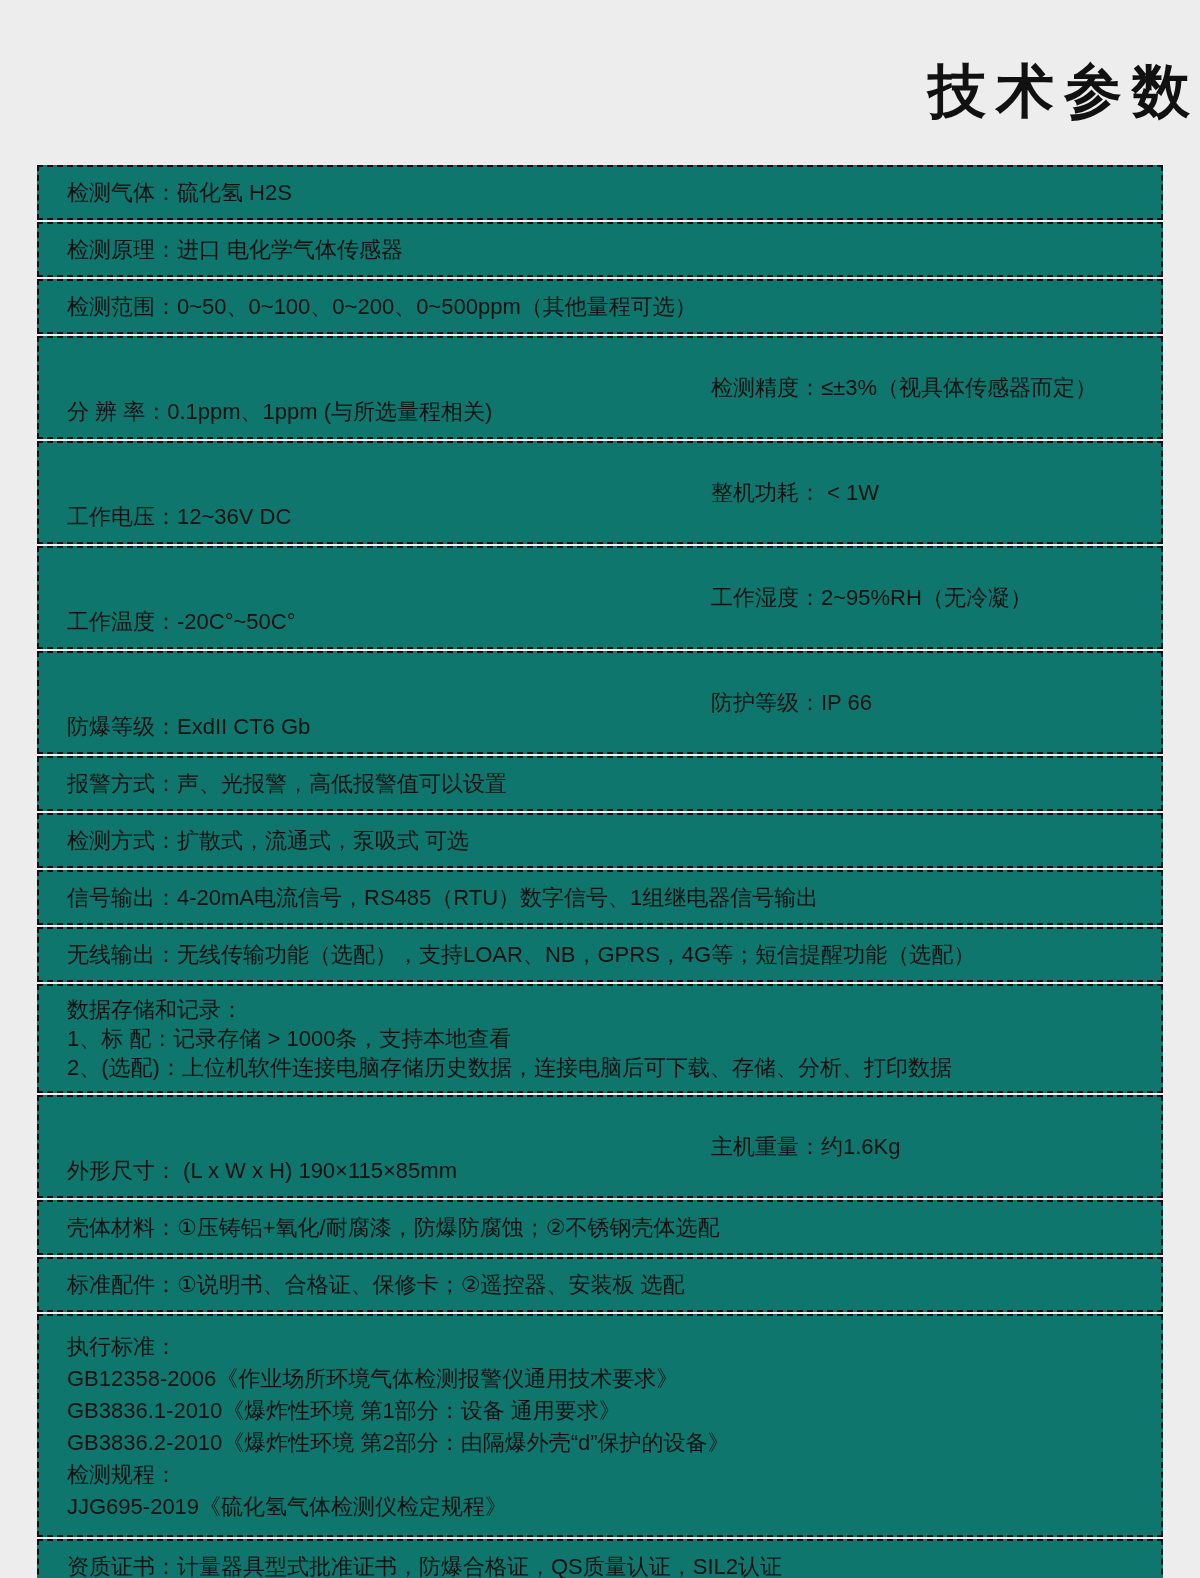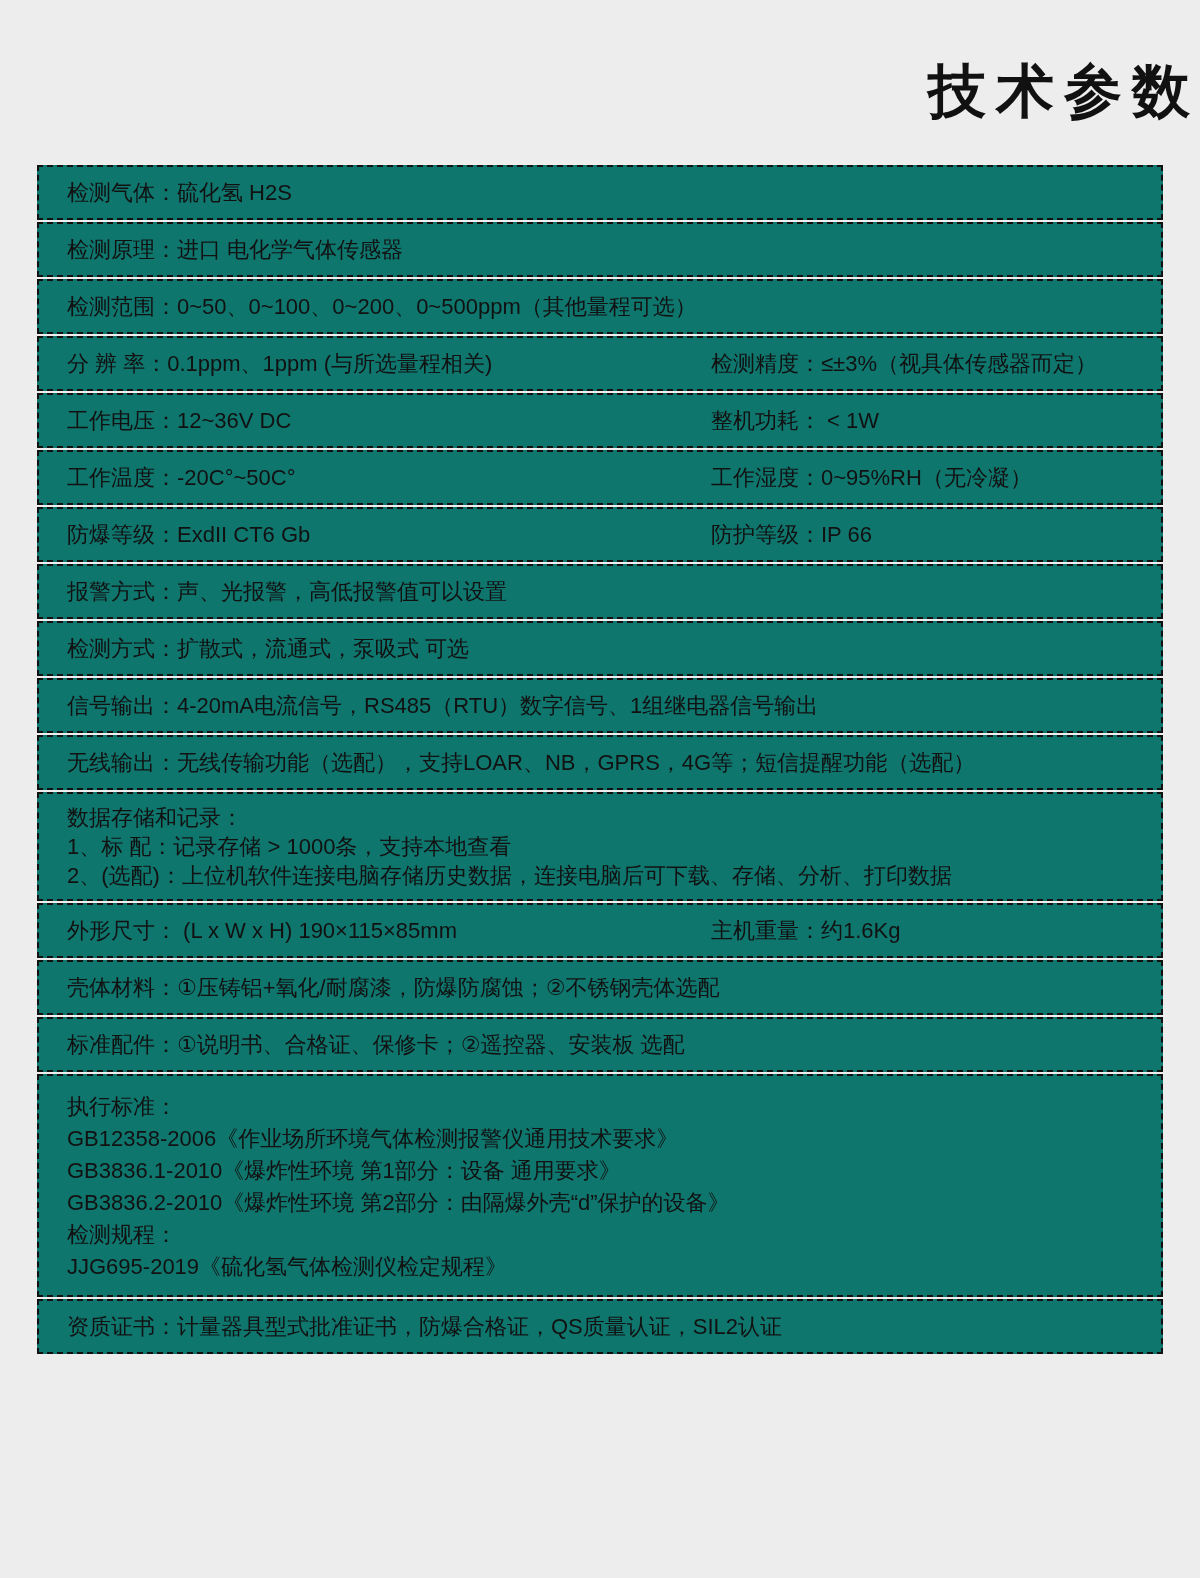--- a/index.html
+++ b/index.html
@@ -34,20 +34,21 @@
     font-size: 22px;
     line-height: 27px;
     display: flex;
     align-items: center;
     background: #0f766e;
   }
   .cell { white-space: nowrap; }
   .cell-left {
     flex: 0 0 644px;
     width: 644px;
+    margin-top: 48px;
   }
   .cell-right { flex: 1; }
   .spec-row.multiline {
     display: block;
     padding-top: 9px;
     padding-bottom: 9px;
   }
   .multiline .spec-line { line-height: 29px; }
   .spec-row.standards {
     display: block;
@@ -82,21 +83,21 @@
   </div>
 
 
   <div class="spec-row">
     <span class="cell cell-left">工作电压：12~36V DC</span>
     <span class="cell cell-right">整机功耗： &lt; 1W</span>
   </div>
 
   <div class="spec-row">
     <span class="cell cell-left">工作温度：-20C°~50C°</span>
-    <span class="cell cell-right">工作湿度：0~95%RH（无冷凝）</span>
+    <span class="cell cell-right">工作湿度：2~95%RH（无冷凝）</span>
   </div>
 
   <div class="spec-row">
     <span class="cell cell-left">防爆等级：ExdII CT6 Gb</span>
     <span class="cell cell-right">防护等级：IP 66</span>
   </div>
 
   <div class="spec-row">
     <span class="cell">报警方式：声、光报警，高低报警值可以设置</span>
   </div>

